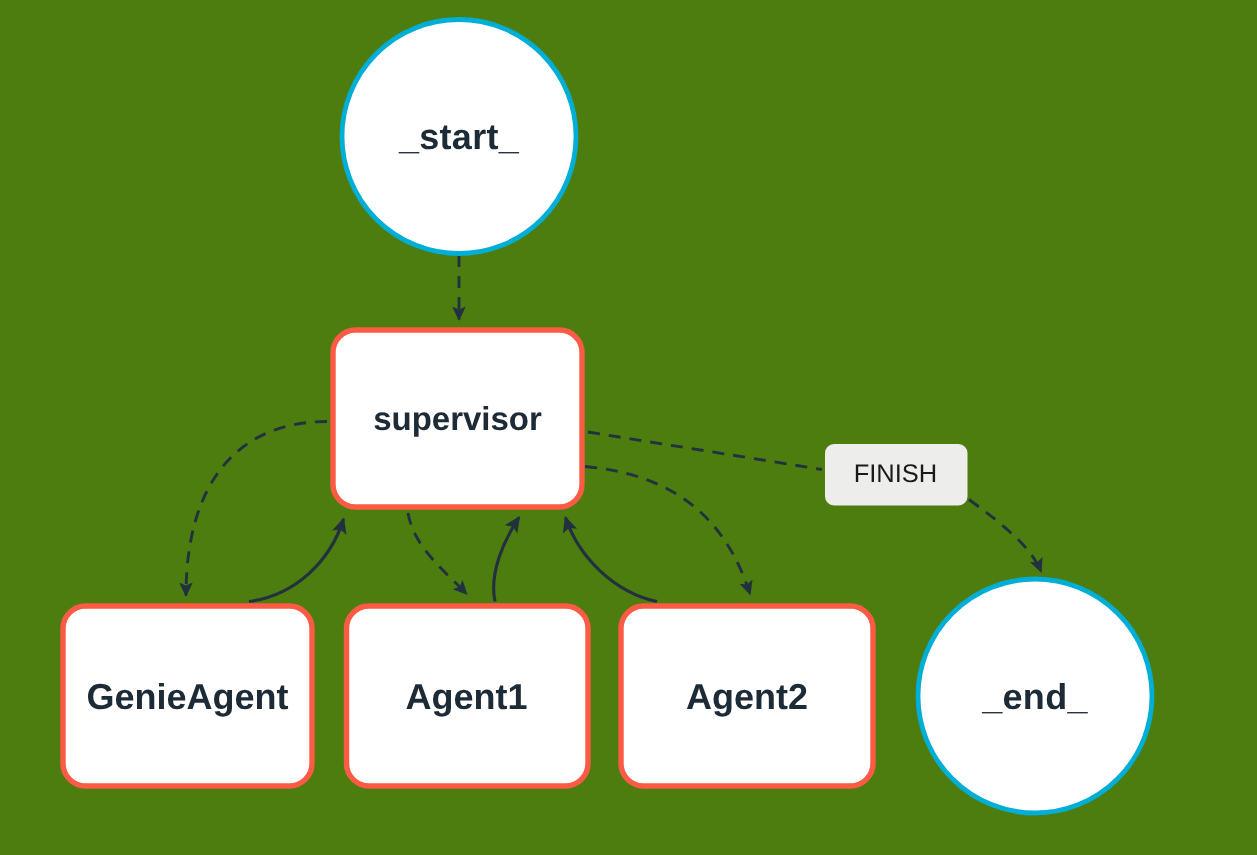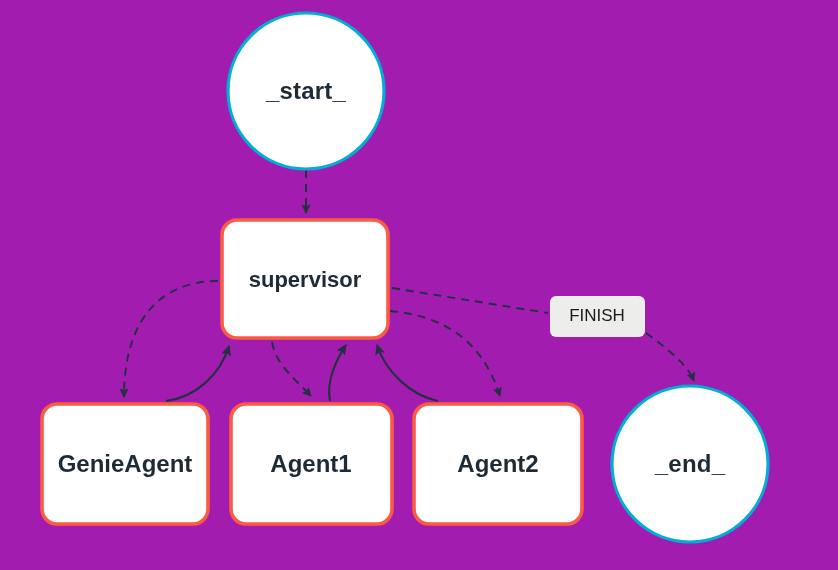--- a/index.html
+++ b/index.html
@@ -8,21 +8,21 @@
     padding: 0;
     background: #ffffff;
   }
   body {
     font-family: "Liberation Sans", sans-serif;
   }
   #graph-canvas {
     position: relative;
     width: 838px;
     height: 570px;
-    background: #a21caf;
+    background: #4d7c0f;
     overflow: hidden;
   }
   #graph-svg {
     position: absolute;
     top: 0;
     left: 0;
     width: 838px;
     height: 570px;
   }
   .node-label {

